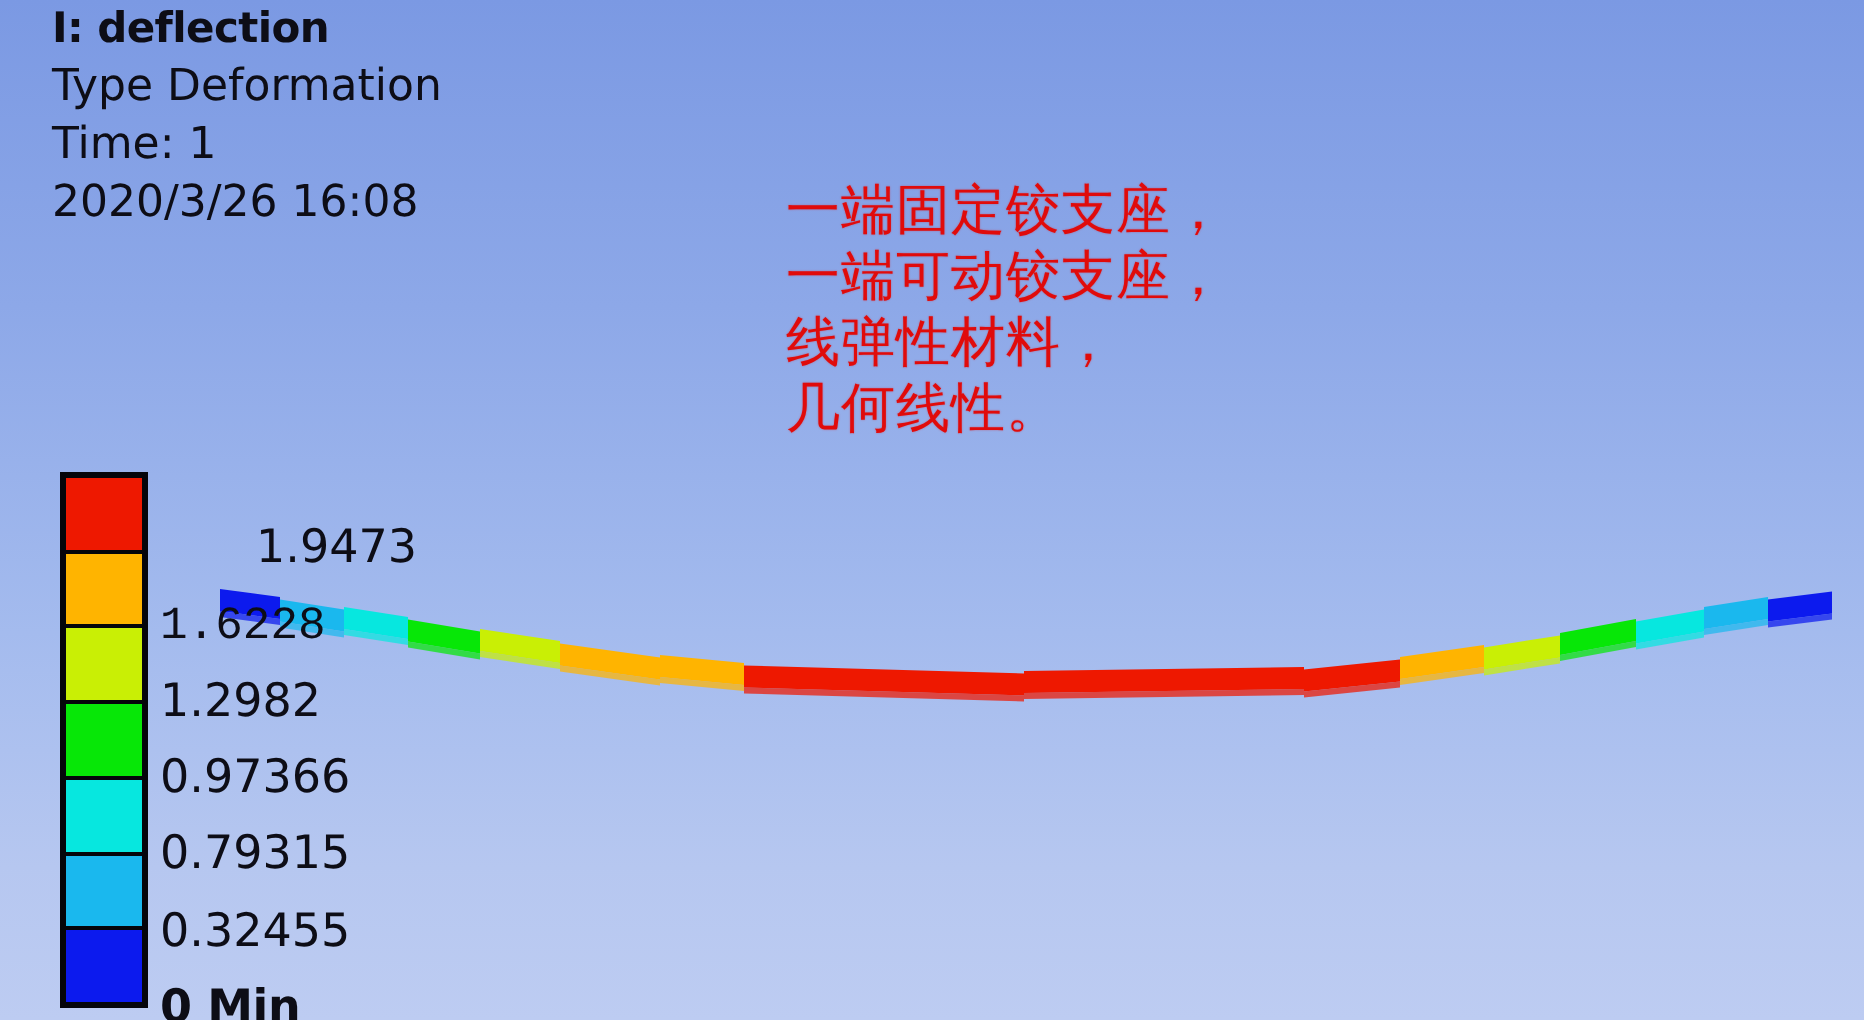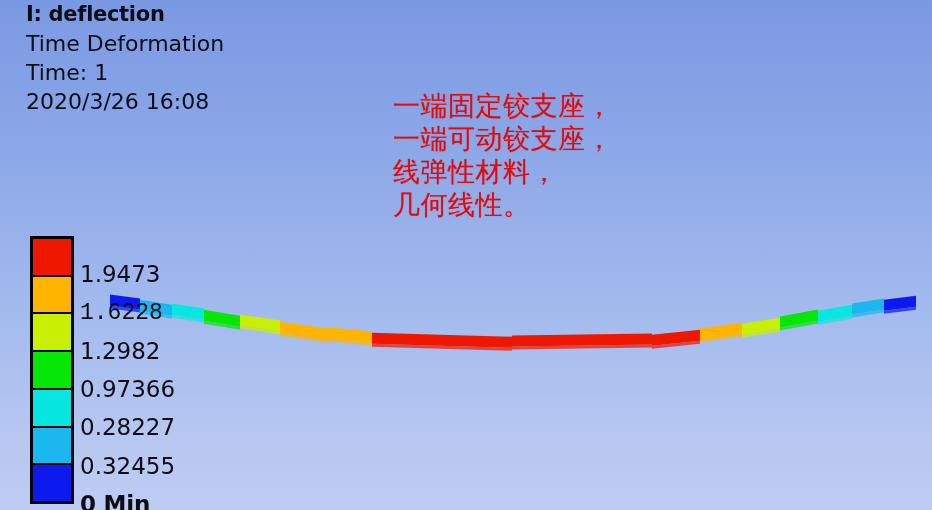--- a/index.html
+++ b/index.html
@@ -98,21 +98,21 @@
     pointer-events: none;
   }
 </style>
 </head>
 <body>
 
 <div id="viewport">
 
   <div id="info-block">
     <div class="info-line title">I: deflection</div>
-    <div class="info-line">Time Deformation</div>
+    <div class="info-line">Type Deformation</div>
     <div class="info-line">Time: 1</div>
     <div class="info-line">2020/3/26 16:08</div>
   </div>
 
   <div id="annotation">
     <div>一端固定铰支座，</div>
     <div>一端可动铰支座，</div>
     <div>线弹性材料，</div>
     <div>几何线性。</div>
   </div>
@@ -155,22 +155,22 @@
   <div id="legend">
       <div class="legend-band" style="background: rgb(238, 24, 0);"></div>
       <div class="legend-band" style="background: rgb(255, 180, 0);"></div>
       <div class="legend-band" style="background: rgb(201, 239, 5);"></div>
       <div class="legend-band" style="background: rgb(7, 231, 7);"></div>
       <div class="legend-band" style="background: rgb(7, 231, 223);"></div>
       <div class="legend-band" style="background: rgb(26, 184, 238);"></div>
       <div class="legend-band" style="background: rgb(12, 26, 238);"></div>
     </div>
   <div id="legend-labels">
-      <div class="legend-label" style="top: 35.2857px;">1.9473</div>
+      <div class="legend-label" style="top: 35.2857px; margin-left: 48px;">1.9473</div>
       <div class="legend-label" style="top: 73.5714px; font-family: Liberation Mono, monospace;">1.6228</div>
       <div class="legend-label" style="top: 111.857px;">1.2982</div>
       <div class="legend-label" style="top: 150.143px;">0.97366</div>
-      <div class="legend-label" style="top: 188.429px;">0.28227</div>
+      <div class="legend-label" style="top: 188.429px;">0.79315</div>
       <div class="legend-label" style="top: 226.714px;">0.32455</div>
       <div class="legend-label bold" style="top: 265px;">0 Min</div>
     </div>
 
 </div>
 
 </body></html>

